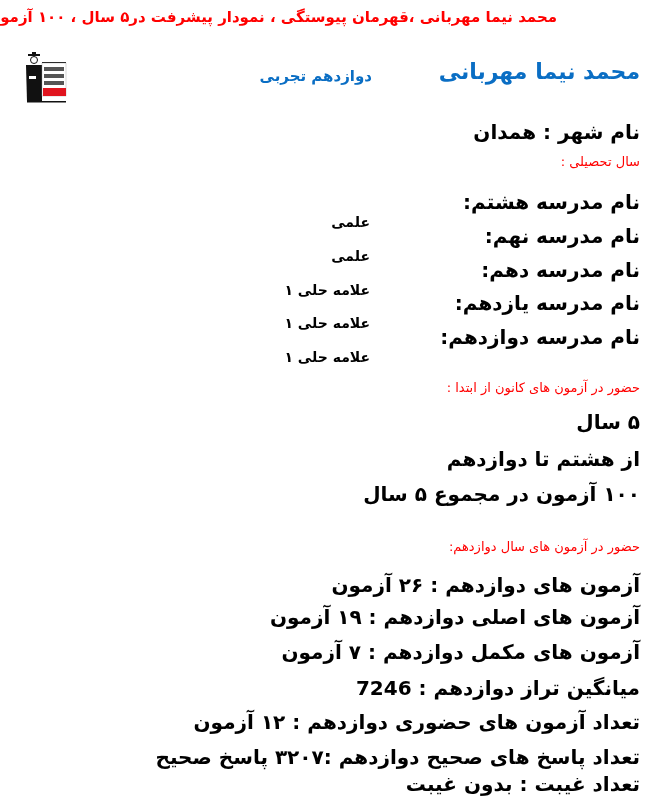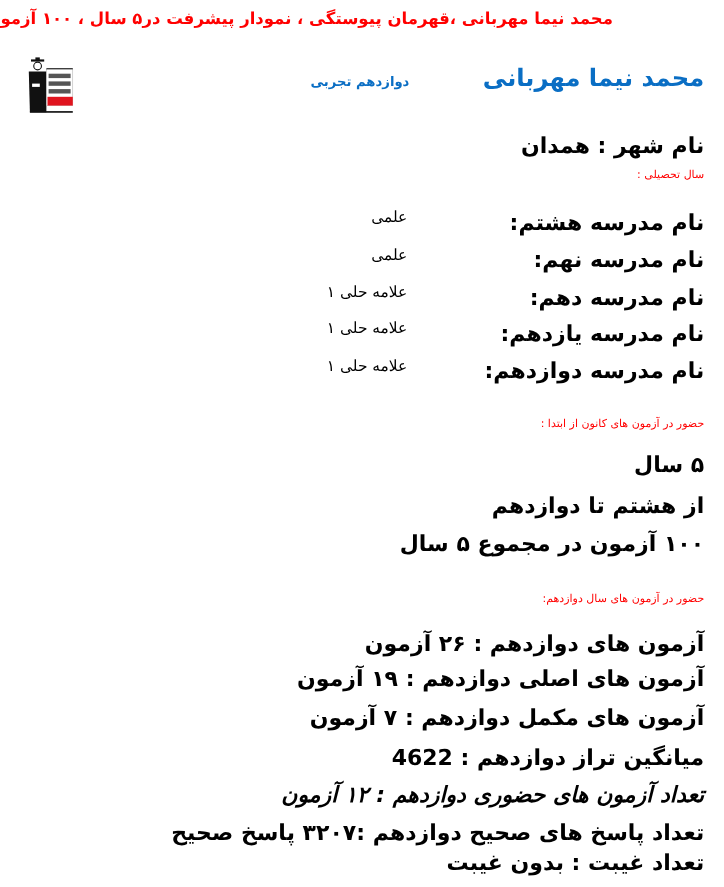--- a/index.html
+++ b/index.html
@@ -33,40 +33,41 @@
   .name {
     top: 59px;
     right: 18px;
     font-size: 22px;
     font-weight: bold;
     color: #0a6ec4;
   }
   .subtitle {
     top: 67px;
     right: 286px;
-    font-size: 12px;
+    font-size: 15px;
     font-weight: bold;
     color: #0a6ec4;
   }
   .line-b {
     right: 18px;
     font-size: 20px;
     font-weight: bold;
     color: #000000;
   }
   .line-r {
     right: 18px;
-    font-size: 10px;
+    font-size: 13px;
     color: #ff0000;
   }
   .val {
     right: 288px;
     font-size: 14px;
-    font-weight: normal;
+    font-weight: bold;
     color: #000000;
+    margin-top: 24px;
   }
 </style>
 </head>
 <body>
 
 <div class="abs top-title">محمد نیما مهربانی ،قهرمان پیوستگی ، نمودار پیشرفت در۵ سال ، ۱۰۰ آزمون</div>
 
 <div class="abs logo">
   <svg width="44" height="52" viewBox="0 0 44 52" xmlns="http://www.w3.org/2000/svg">
 
@@ -114,16 +115,16 @@
 
 <div class="abs line-r" style="top:380px;">حضور در آزمون های کانون از ابتدا :</div>
 <div class="abs line-b" style="top:410px;">۵ سال</div>
 <div class="abs line-b" style="top:447px;">از هشتم تا دوازدهم</div>
 <div class="abs line-b" style="top:482px;">۱۰۰ آزمون در مجموع ۵ سال</div>
 
 <div class="abs line-r" style="top:539px;">حضور در آزمون های سال دوازدهم:</div>
 <div class="abs line-b" style="top:573px;">آزمون های دوازدهم : ۲۶ آزمون</div>
 <div class="abs line-b" style="top:605px;">آزمون های اصلی دوازدهم : ۱۹ آزمون</div>
 <div class="abs line-b" style="top:640px;">آزمون های مکمل دوازدهم : ۷ آزمون</div>
-<div class="abs line-b" style="top:676px;">میانگین تراز دوازدهم : 4622</div>
-<div class="abs line-b" style="top:710px;font-style:italic;">تعداد آزمون های حضوری دوازدهم : ۱۲ آزمون</div>
+<div class="abs line-b" style="top:676px;">میانگین تراز دوازدهم : 7246</div>
+<div class="abs line-b" style="top:710px;">تعداد آزمون های حضوری دوازدهم : ۱۲ آزمون</div>
 <div class="abs line-b" style="top:745px;">تعداد پاسخ های صحیح دوازدهم :۳۲۰۷ پاسخ صحیح</div>
 <div class="abs line-b" style="top:772px;">تعداد غیبت :  بدون غیبت</div>
 
 </body></html>

